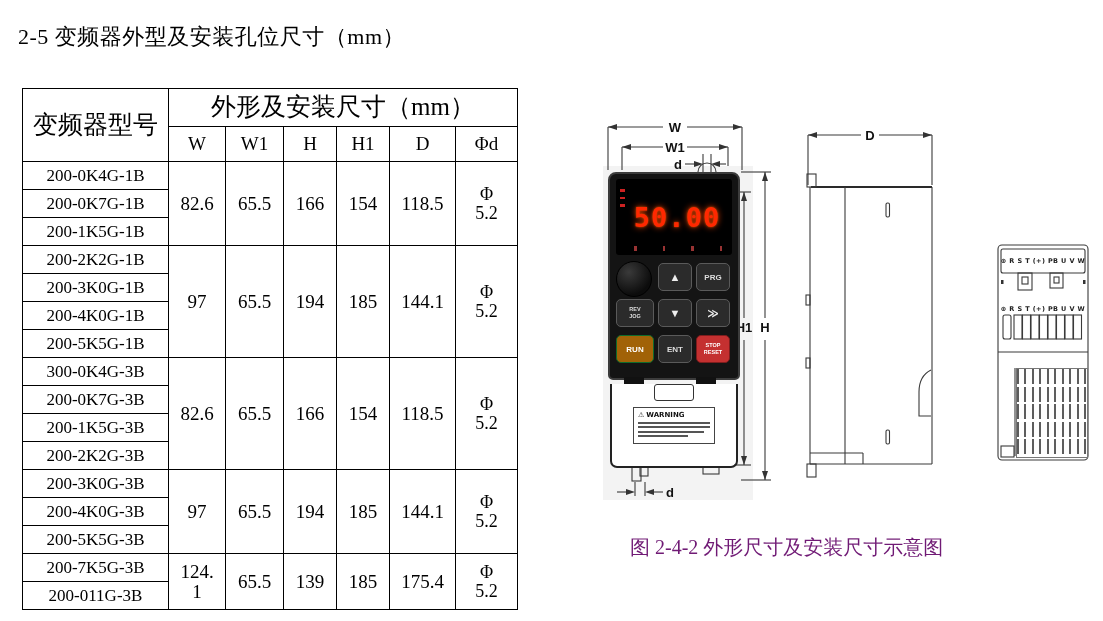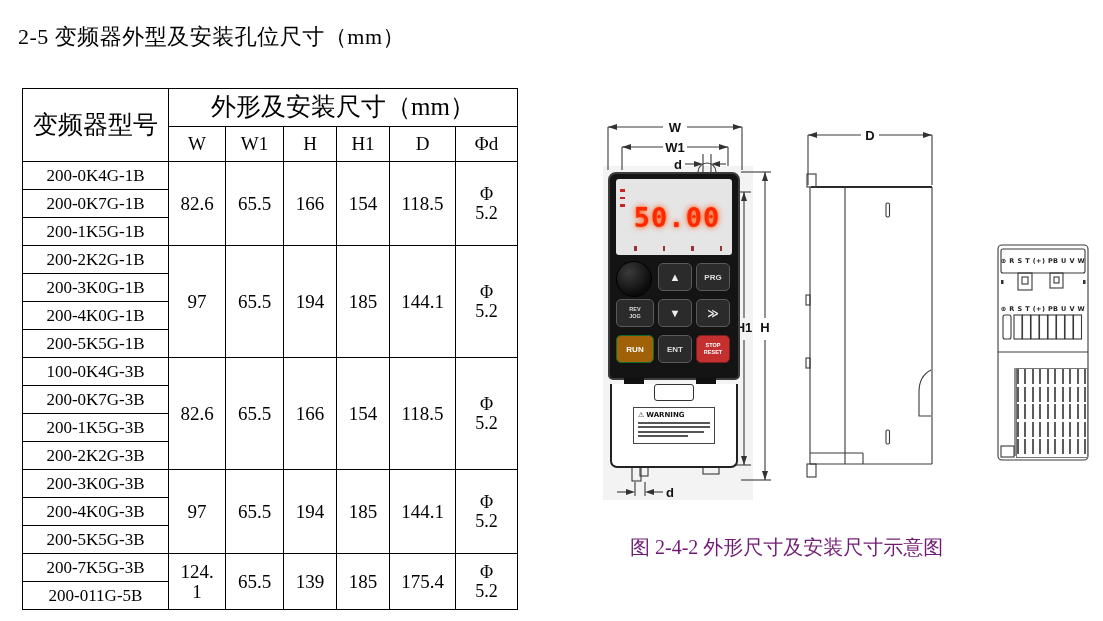--- a/index.html
+++ b/index.html
@@ -27,21 +27,21 @@
   .ln{stroke:#3a3a3a;stroke-width:1.1;fill:none;}
   .ln2{stroke:#2a2a2a;stroke-width:2.2;fill:none;}
   .arrow{fill:#333;stroke:none;}
   .dim-label{font:bold 13px "Liberation Sans","DejaVu Sans",sans-serif;fill:#111;}
   .tinytxt{font:bold 6.5px "DejaVu Sans","Liberation Sans",sans-serif;fill:#222;letter-spacing:.4px;}
   .photo-bg{position:absolute;left:8px;top:66px;width:150px;height:334px;background:#f3f3f3;}
   
   .unit{position:absolute;left:13px;top:72px;width:132px;}
   .bezel{box-sizing:border-box;width:132px;height:208px;background:#141414;border:2px solid #3c3c3c;
     border-radius:8px 8px 5px 5px;position:relative;}
-  .display{position:relative;margin:5px 6px 0 6px;height:76px;background:#e5e5e5;border-radius:3px;
+  .display{position:relative;margin:5px 6px 0 6px;height:76px;background:#000000;border-radius:3px;
     display:flex;align-items:center;justify-content:center;}
   .led-col{position:absolute;left:4px;top:10px;display:flex;flex-direction:column;gap:5px;}
   .led-col i{display:block;width:5px;height:2.5px;background:#c22;}
   .digits{font-family:"DejaVu Sans Mono","Liberation Mono",monospace;font-weight:bold;font-size:27px;
     color:#ff2800;letter-spacing:1px;text-shadow:0 0 6px rgba(255,70,0,.95),0 0 2px rgba(255,100,0,.8);padding-left:6px;}
   .ind-row{position:absolute;left:18px;right:10px;bottom:4px;display:flex;justify-content:space-between;}
   .ind-row i{display:block;width:2.5px;height:5px;background:#933;}
   .keypad{display:grid;grid-template-columns:38px 34px 34px;grid-auto-rows:28px;gap:8px 4px;
     padding:8px 0 0 6px;}
   .knob{width:34px;height:34px;border-radius:50%;margin-top:-2px;
@@ -134,21 +134,21 @@
         <td class="model-cell">200-3K0G-1B</td>
       </tr>
     <tr>
         <td class="model-cell">200-4K0G-1B</td>
       </tr>
     <tr>
         <td class="model-cell">200-5K5G-1B</td>
       </tr>
 
     <tr>
-      <td class="model-cell">100-0K4G-3B</td>
+      <td class="model-cell">300-0K4G-3B</td>
       <td rowspan="4">82.6</td>
       <td rowspan="4">65.5</td>
       <td rowspan="4">166</td>
       <td rowspan="4">154</td>
       <td rowspan="4">118.5</td>
       <td rowspan="4" class="phid-cell">Φ
 5.2</td>
     </tr>
     <tr>
         <td class="model-cell">200-0K7G-3B</td>
@@ -181,21 +181,21 @@
       <td class="model-cell">200-7K5G-3B</td>
       <td rowspan="2"><span class="wrapnum">124.1</span></td>
       <td rowspan="2">65.5</td>
       <td rowspan="2">139</td>
       <td rowspan="2">185</td>
       <td rowspan="2">175.4</td>
       <td rowspan="2" class="phid-cell">Φ
 5.2</td>
     </tr>
     <tr>
-        <td class="model-cell">200-011G-5B</td>
+        <td class="model-cell">200-011G-3B</td>
       </tr>
   </tbody>
 </table>
 
 <div id="figure">
   <div class="photo-bg"></div>
 
   <svg width="508" height="440" viewBox="0 0 508 440">
 
     <g>

